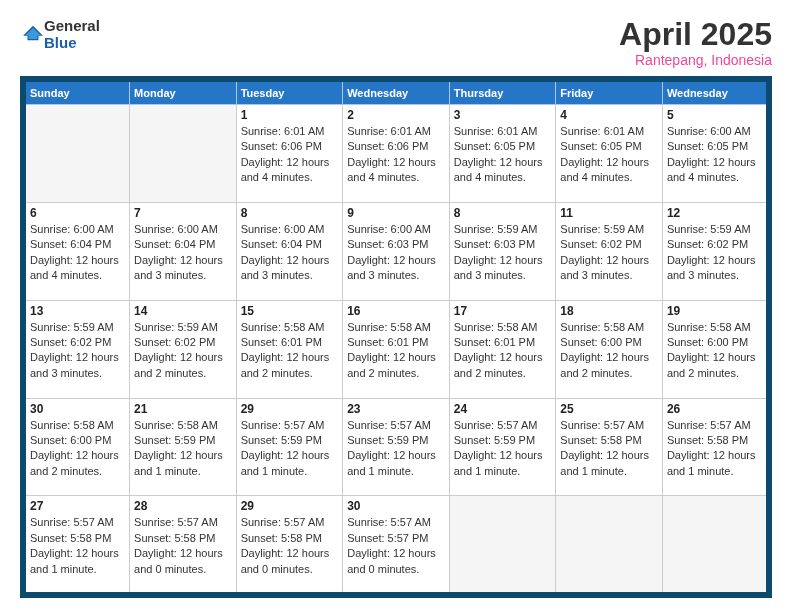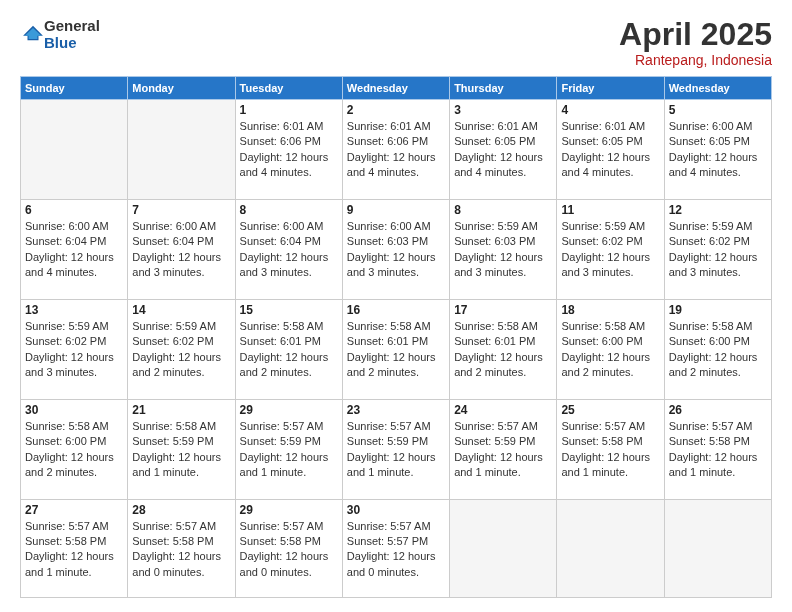--- a/index.html
+++ b/index.html
@@ -51,26 +51,26 @@
       text-align: right;
     }
     .title-month {
       font-size: 32px;
       font-weight: bold;
       color: #333;
       line-height: 1;
     }
     .title-location {
       font-size: 14px;
-      color: #b91c1c;
+      color: #ec4899;
       margin-top: 2px;
     }
     .calendar {
       flex: 1;
-      border: 1px solid #0c4a6e;
+      border: 6px solid #0c4a6e;
       border-collapse: collapse;
       width: 100%;
       table-layout: fixed;
       padding-left: 19px;
     }
     .calendar th {
       background: #2676c8;
       color: #fff;
       font-size: 11px;
       font-weight: bold;

